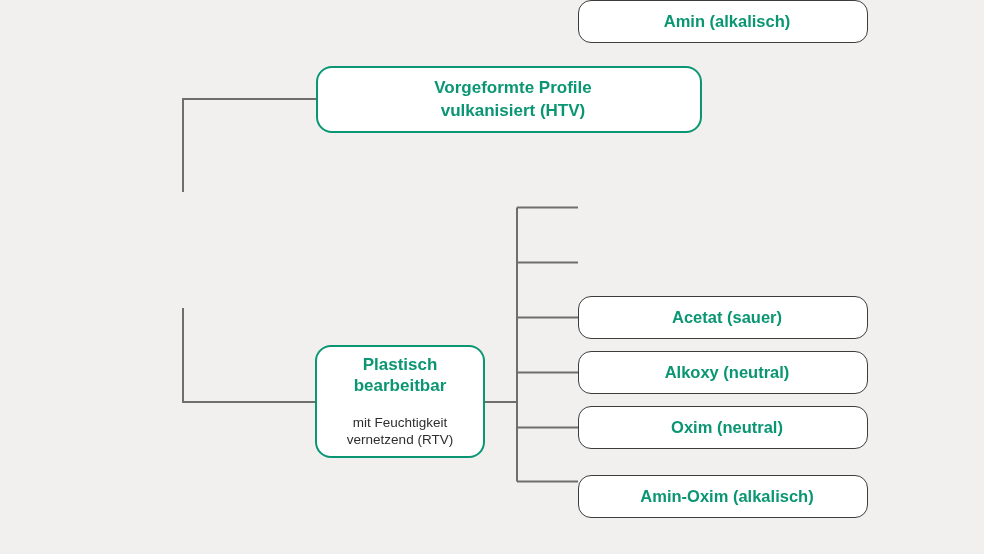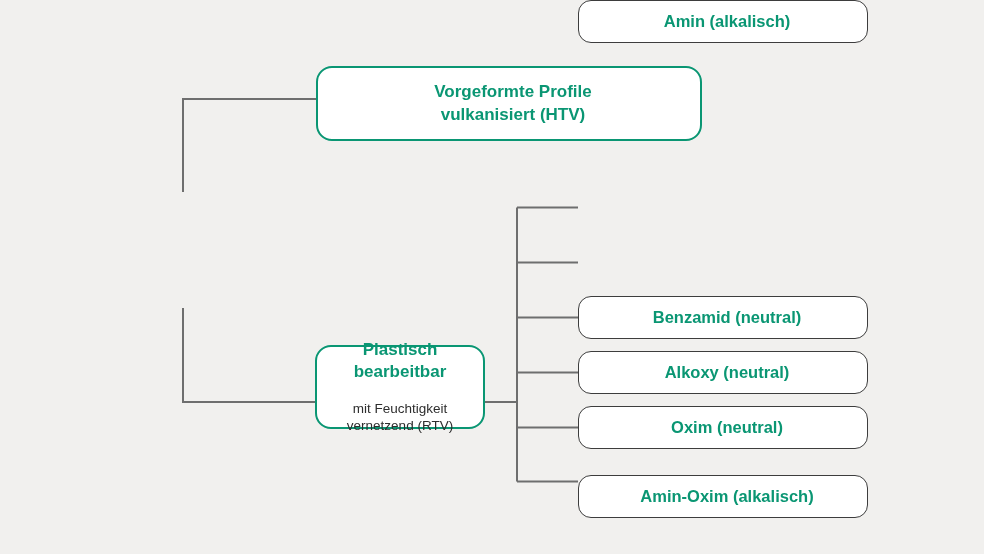--- a/index.html
+++ b/index.html
@@ -41,32 +41,32 @@
     width:224px;height:116px;
     background:var(--green,#0a9673);
     border-radius:10px;
     color:var(--root_text,#ffffff);
     font-weight:bold;
     font-size:27px;
     line-height:1.32;
   }
   .htv-node{
     left:316px;top:66px;
-    width:386px;height:75px;
+    width:386px;height:67px;
     background:var(--node_bg,#ffffff);
     border:2px solid var(--green,#0a9673);
     border-radius:16px;
     color:var(--green,#0a9673);
     font-weight:bold;
     font-size:17px;
     line-height:1.3;
   }
   .rtv-node{
     left:315px;top:345px;
-    width:170px;height:84px;
+    width:170px;height:113px;
     background:var(--node_bg,#ffffff);
     border:2px solid var(--green,#0a9673);
     border-radius:16px;
     padding:16px 8px;
   }
   .rtv-title{
     color:var(--green,#0a9673);
     font-weight:bold;
     font-size:17px;
     line-height:1.25;
@@ -124,21 +124,21 @@
   </div>
 
   <div class="node rtv-node">
     <div class="rtv-title">Plastisch
 bearbeitbar</div>
     <div class="rtv-sub">mit Feuchtigkeit
 vernetzend (RTV)</div>
   </div>
 
   <div class="node child-node">
-    <span>Benzamid (neutral)</span>
+    <span>Acetat (sauer)</span>
   </div>
   <div class="node child-node">
     <span>Alkoxy (neutral)</span>
   </div>
   <div class="node child-node">
     <span>Oxim (neutral)</span>
   </div>
   <div class="node child-node">
     <span>Amin-Oxim (alkalisch)</span>
   </div>

